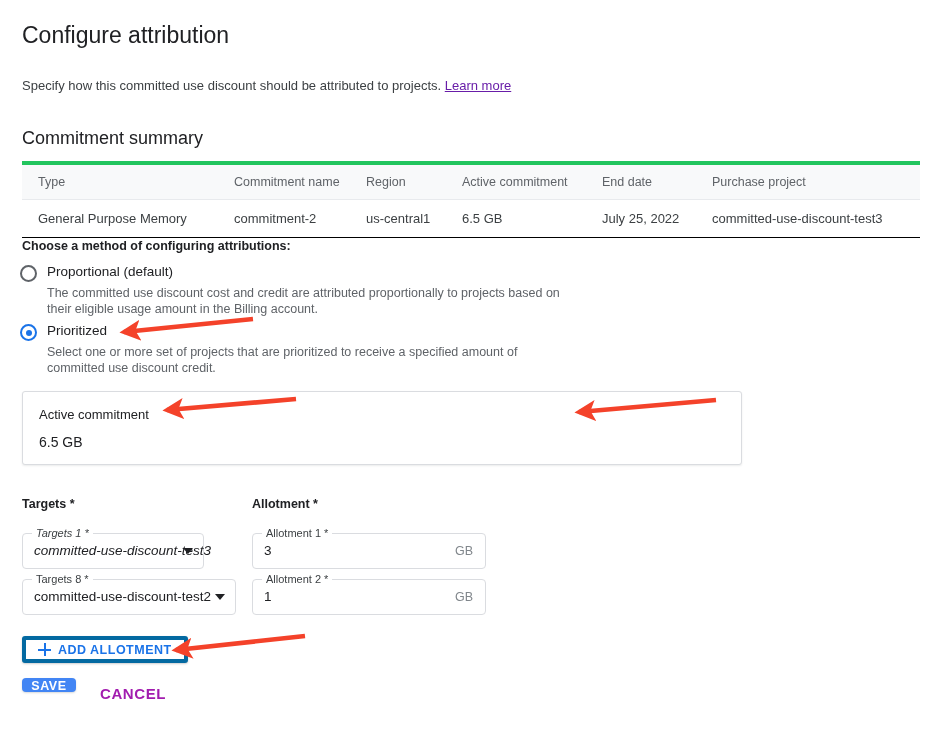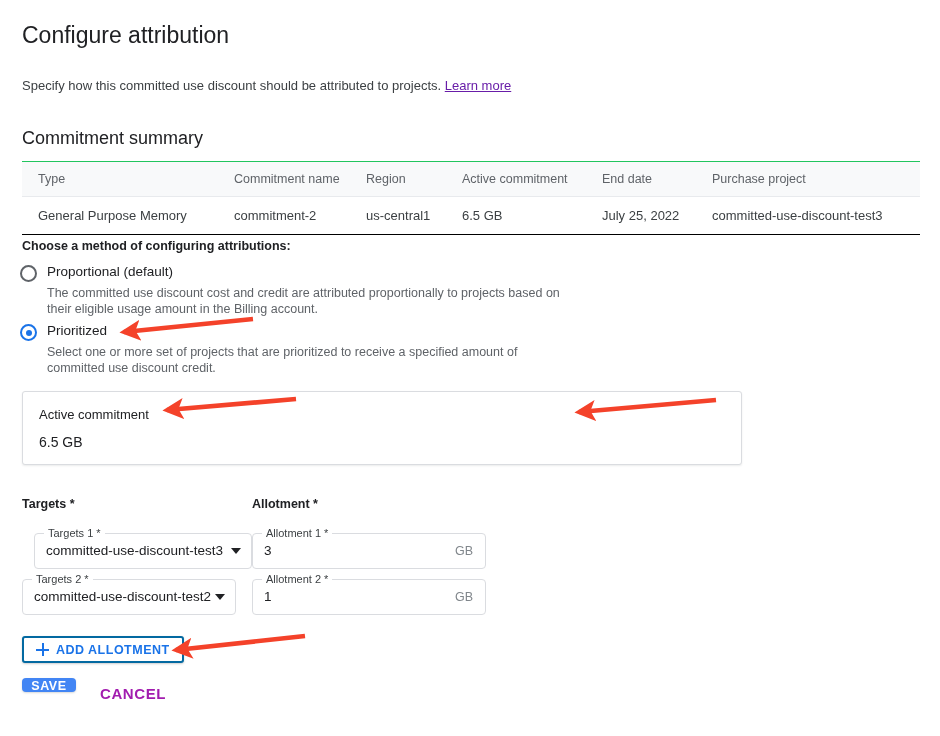--- a/index.html
+++ b/index.html
@@ -69,21 +69,21 @@
   }
   .summary-table thead tr {
     background: #f8f9fa;
   }
   .summary-table th {
     text-align: left;
     font-weight: 500;
     color: #5f6368;
     font-size: 12.5px;
     padding: 10px 0 10px 0;
-    border-top: 1px solid #22c55e;
+    border-top: 4px solid #22c55e;
     border-bottom: 1px solid #e8eaed;
     white-space: nowrap;
   }
   .summary-table td {
     text-align: left;
     color: #3c4043;
     font-size: 13px;
     padding: 11px 0 11px 0;
     border-bottom: 1px solid #000000;
     white-space: nowrap;
@@ -250,37 +250,37 @@
   .mdc-field .caret {
     position: absolute;
     right: 10px;
     top: 14px;
     width: 0;
     height: 0;
     border-left: 5px solid transparent;
     border-right: 5px solid transparent;
     border-top: 6px solid #202124;
   }
-  .tgt1 { left: 34px;  top: 533px; width: 218px; }
+  .tgt1 { left: 22px;  top: 533px; width: 182px; font-style: italic; }
   .tgt2 { left: 22px;  top: 579px; width: 214px; }
   .alt1 { left: 252px; top: 533px; width: 234px; }
   .alt2 { left: 252px; top: 579px; width: 234px; }
 
   
   .add-allotment-btn {
     position: absolute;
     left: 22px;
     top: 636px;
     height: 27px;
     padding: 0 12px;
     display: inline-flex;
     align-items: center;
     gap: 7px;
     background: #fff;
-    border: 2px solid #0369a1;
+    border: 4px solid #0369a1;
     border-radius: 3px;
     box-shadow: 0 1px 2px rgba(60,64,67,0.25);
     color: #1a73e8;
     font-size: 12.5px;
     font-weight: 700;
     letter-spacing: 0.5px;
     cursor: pointer;
     box-sizing: border-box;
   }
   .plus-icon {
@@ -406,21 +406,21 @@
 
   <div class="field-group-label fg-targets">Targets *</div>
   <div class="field-group-label fg-allotment">Allotment *</div>
 
   <div class="mdc-field tgt1">
     <span class="flabel">Targets 1 *</span>
     <span class="fvalue">committed-use-discount-test3</span>
     <span class="caret"></span>
   </div>
   <div class="mdc-field tgt2">
-    <span class="flabel">Targets 2 *</span>
+    <span class="flabel">Targets 8 *</span>
     <span class="fvalue">committed-use-discount-test2</span>
     <span class="caret"></span>
   </div>
 
   <div class="mdc-field alt1">
     <span class="flabel">Allotment 1 *</span>
     <span class="fvalue">3</span>
     <span class="suffix">GB</span>
   </div>
   <div class="mdc-field alt2">

